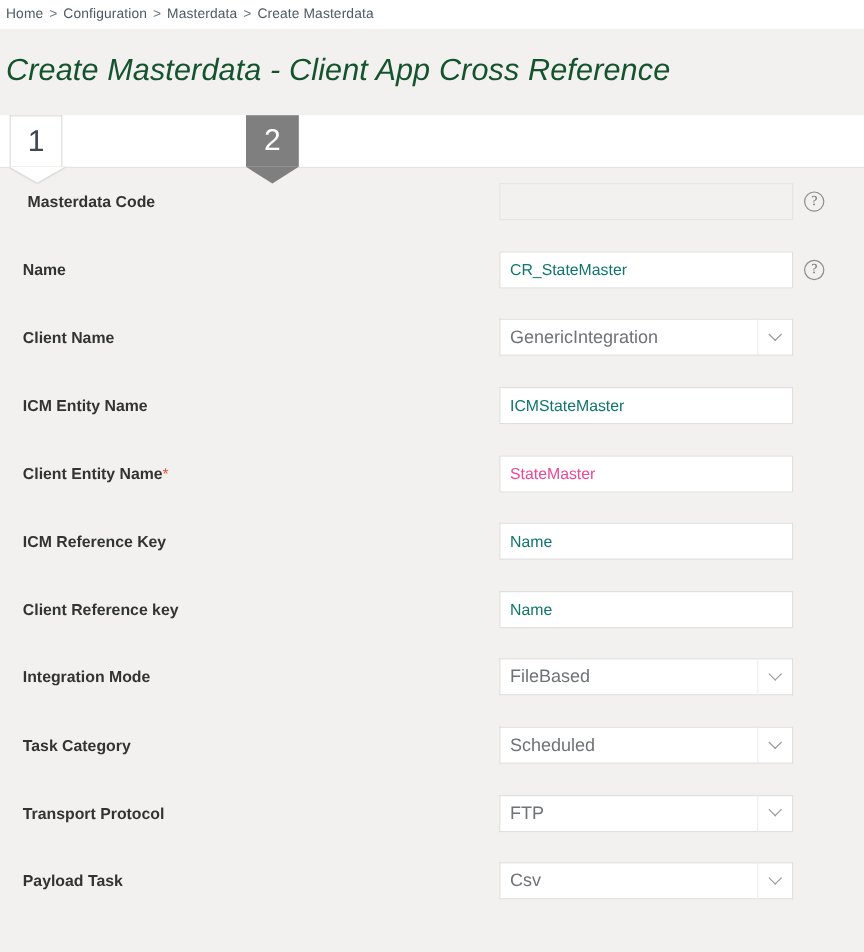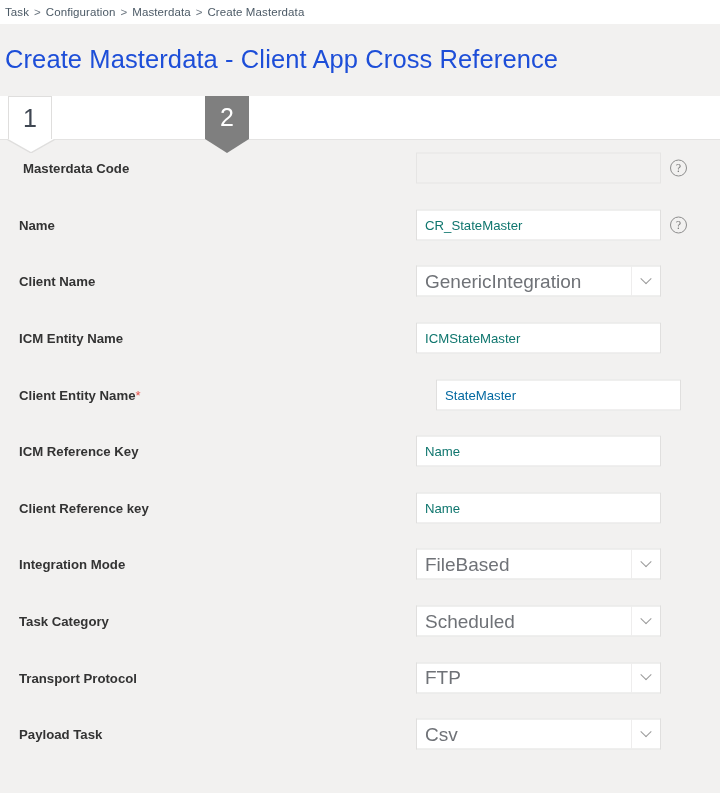--- a/index.html
+++ b/index.html
@@ -39,23 +39,24 @@
     margin: 0 5px;
   }
 
   
   .page-title {
     position: absolute;
     top: 45px;
     left: 5px;
     font-size: 25.5px;
     font-weight: 400;
-    color: #1d4ed8;
+    color: #14532d;
     white-space: nowrap;
     letter-spacing: .1px;
+    font-style: italic;
   }
 
   
   .tab-strip {
     position: absolute;
     top: 96px;
     left: 0;
     width: 720px;
     height: 43px;
     background: #ffffff;
@@ -171,33 +172,33 @@
     padding-left: 8px;
     font-size: 13.2px;
     color: #0f766e;
     white-space: nowrap;
     overflow: hidden;
   }
   .txt.disabled {
     background: transparent;
     border: 1px solid #e6e5e4;
   }
-  .txt.value-dark { color: #0369a1; margin-left: 20px; }
+  .txt.value-dark { color: #ec4899; }
 
   .sel-text {
     width: 215px;
     height: 31px;
     box-sizing: border-box;
     background: #ffffff;
     border: 1px solid #e0dfde;
     border-right: none;
     display: flex;
     align-items: center;
     padding-left: 8px;
-    font-size: 19px;
+    font-size: 15px;
     color: #6f7277;
     white-space: nowrap;
     overflow: hidden;
   }
   .sel-btn {
     width: 30px;
     height: 31px;
     box-sizing: border-box;
     background: #ffffff;
     border: 1px solid #e0dfde;
@@ -225,21 +226,21 @@
     line-height: 15px;
     text-align: center;
     box-sizing: border-box;
     font-family: "Liberation Serif", serif;
   }
 </style>
 </head>
 <body>
 
 <div class="breadcrumb-bar">
-  <span class="crumb">Task</span>
+  <span class="crumb">Home</span>
   <span class="crumb-sep">&gt;</span>
   <span class="crumb">Configuration</span>
   <span class="crumb-sep">&gt;</span>
   <span class="crumb">Masterdata</span>
   <span class="crumb-sep">&gt;</span>
   <span class="crumb">Create Masterdata</span>
 </div>
 
 <div class="page-title">Create Masterdata - Client App Cross Reference</div>
 

